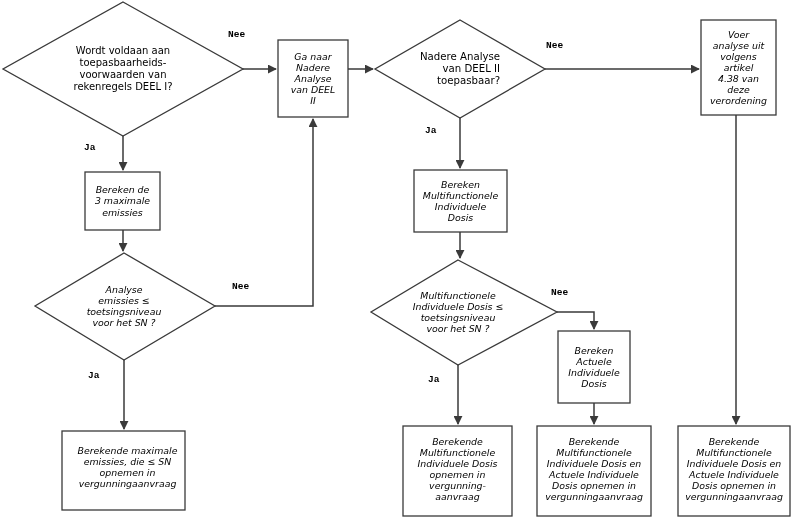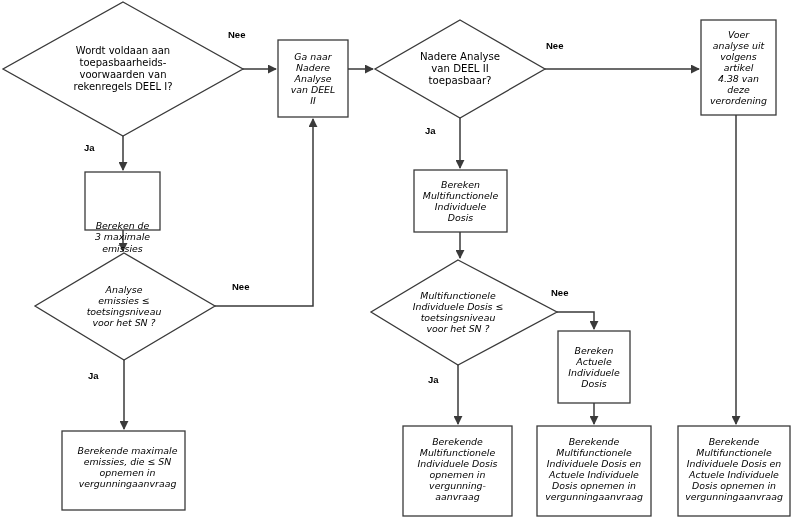--- a/index.html
+++ b/index.html
@@ -30,21 +30,21 @@
     text-align: center;
     color: #000000;
     font-family: "DejaVu Sans", sans-serif;
     line-height: 1.18;
     white-space: pre-line;
     pointer-events: none;
   }
   .edge-label {
     position: absolute;
     color: #000000;
-    font-family: Liberation Sans, sans-serif;
+    font-family: Liberation Mono, monospace;
     font-size: 9.5px;
     font-weight: bold;
     line-height: 1;
     white-space: nowrap;
     pointer-events: none;
   }
   .proc-text  { font-size: 9.4px; font-style: italic; }
   .dec-text   { font-size: 10px; }
   .dec-text-l { font-size: 10.2px; }
   .term-text  { font-size: 9.4px; font-style: italic; }
@@ -121,33 +121,33 @@
 Nadere
 Analyse
 van DEEL
 II</div>
 
   <div class="node-label dec-text" style="left:23px; top:20px; width:200px; height:98px;">Wordt voldaan aan
 toepasbaarheids-
 voorwaarden van
 rekenregels DEEL I?</div>
 
-  <div class="node-label dec-text-l" style="left:386px; top:32px; width:148px; height:74px;">Nadere Analyse
+  <div class="node-label dec-text-l" style="left:386px; top:32px; width:148px; height:74px;text-align:right;">Nadere Analyse
 van DEEL II
 toepasbaar?</div>
 
   <div class="node-label proc-text" style="left:702px; top:21px; width:73px; height:93px;">Voer
 analyse uit
 volgens
 artikel
 4.38 van
 deze
 verordening</div>
 
-  <div class="node-label proc-text" style="left:86px; top:173px; width:73px; height:56px;margin-top:36px;">Bereken de
+  <div class="node-label proc-text" style="left:86px; top:173px; width:73px; height:56px;">Bereken de
 3 maximale
 emissies</div>
 
   <div class="node-label proc-text" style="left:415px; top:171px; width:91px; height:60px;">Bereken
 Multifunctionele
 Individuele
 Dosis</div>
 
   <div class="node-label proc-text" style="left:56px; top:268px; width:136px; height:76px;">Analyse
 emissies ≤

